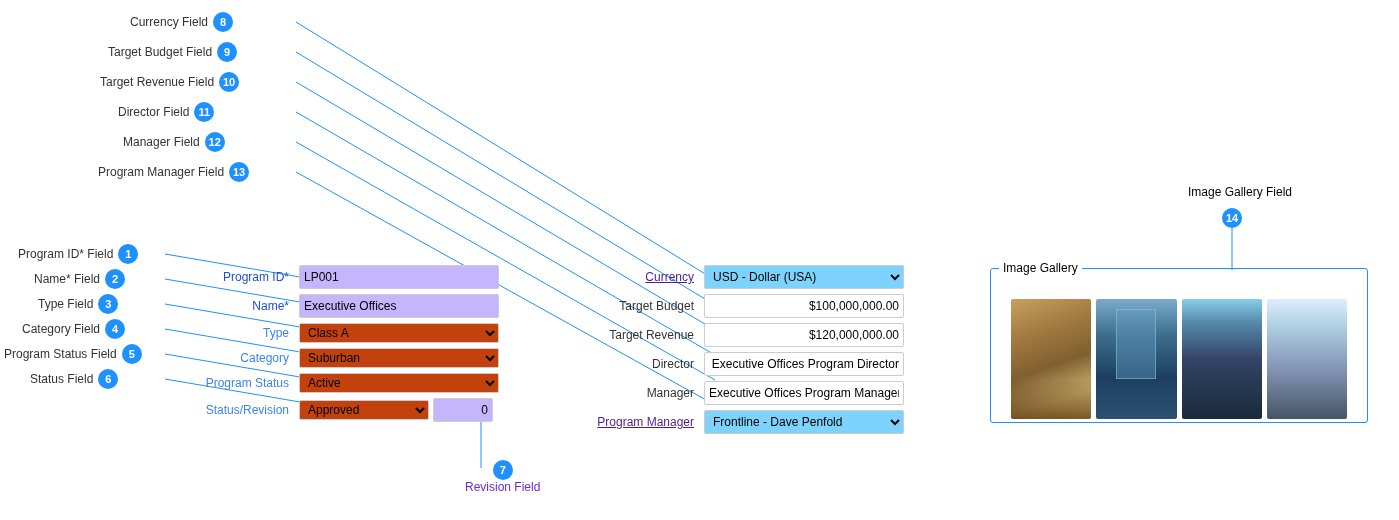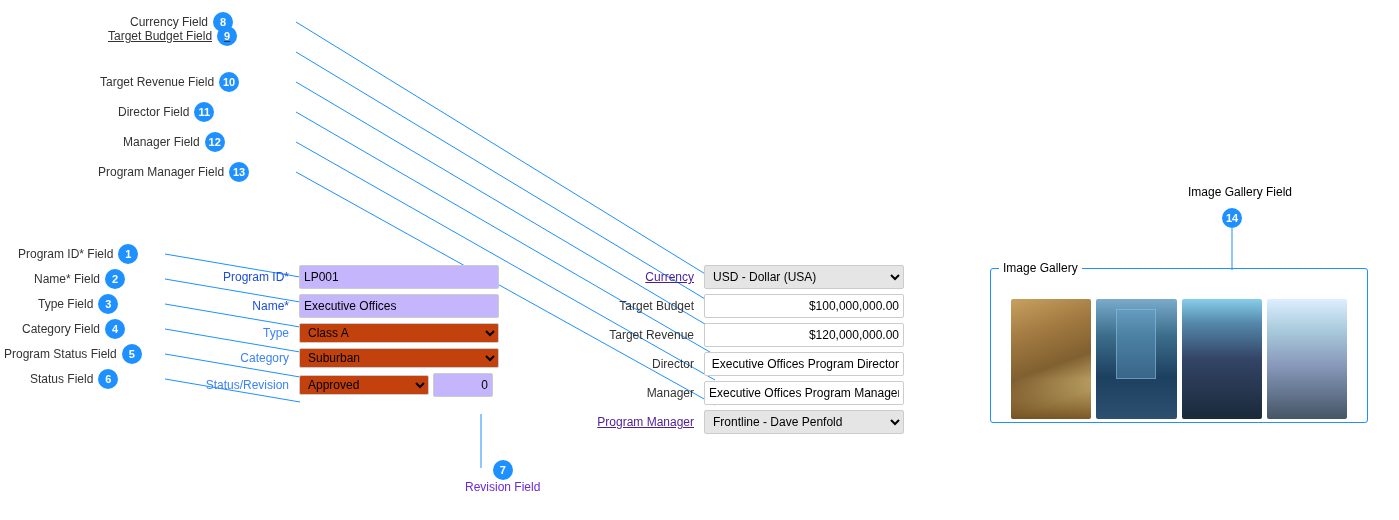--- a/index.html
+++ b/index.html
@@ -113,21 +113,21 @@
       text-align: right;
     }
     .right-input.wide { width: 200px; }
 
     .right-select {
       height: 24px;
       border: 1px solid #ccc;
       border-radius: 2px;
       padding: 0 4px;
       font-size: 12px;
-      background: #e5e5e5;
+      background: #7dd3fc;
       width: 200px;
     }
 
     
     .ig-annotation {
       position: absolute;
       text-align: center;
       font-size: 12px;
       color: #000000;
     }
@@ -162,21 +162,21 @@
   <line x1="165" y1="379" x2="300" y2="402" stroke="#1e90ff" stroke-width="1"></line>
 
   <line x1="481" y1="468" x2="481" y2="414" stroke="#1e90ff" stroke-width="1"></line>
 </svg>
 
 <div class="annotation-label" style="top:12px; left:130px;">
   <span>Currency Field</span>
   <span class="badge">8</span>
 </div>
 
-<div class="annotation-label" style="top:26px; left:108px;text-decoration:underline;">
+<div class="annotation-label" style="top:42px; left:108px;">
   <span>Target Budget Field</span>
   <span class="badge">9</span>
 </div>
 
 <div class="annotation-label" style="top:72px; left:100px;">
   <span>Target Revenue Field</span>
   <span class="badge">10</span>
 </div>
 
 <div class="annotation-label" style="top:102px; left:118px;">
@@ -247,20 +247,28 @@
 
   <div class="form-row">
     <span class="form-label">Category</span>
     <select class="form-select wide">
       <option>Suburban</option>
       <option>Urban</option>
       <option>Rural</option>
     </select>
   </div>
 
+  <div class="form-row">
+    <span class="form-label">Program Status</span>
+    <select class="form-select wide">
+      <option>Active</option>
+      <option>Inactive</option>
+      <option>Pending</option>
+    </select>
+  </div>
 
   <div class="form-row">
     <span class="form-label">Status/Revision</span>
     <select class="form-select medium">
       <option>Approved</option>
       <option>Pending</option>
       <option>Rejected</option>
     </select>
     <input class="form-input short" type="text" value="0" style="text-align: right;">
   </div>

